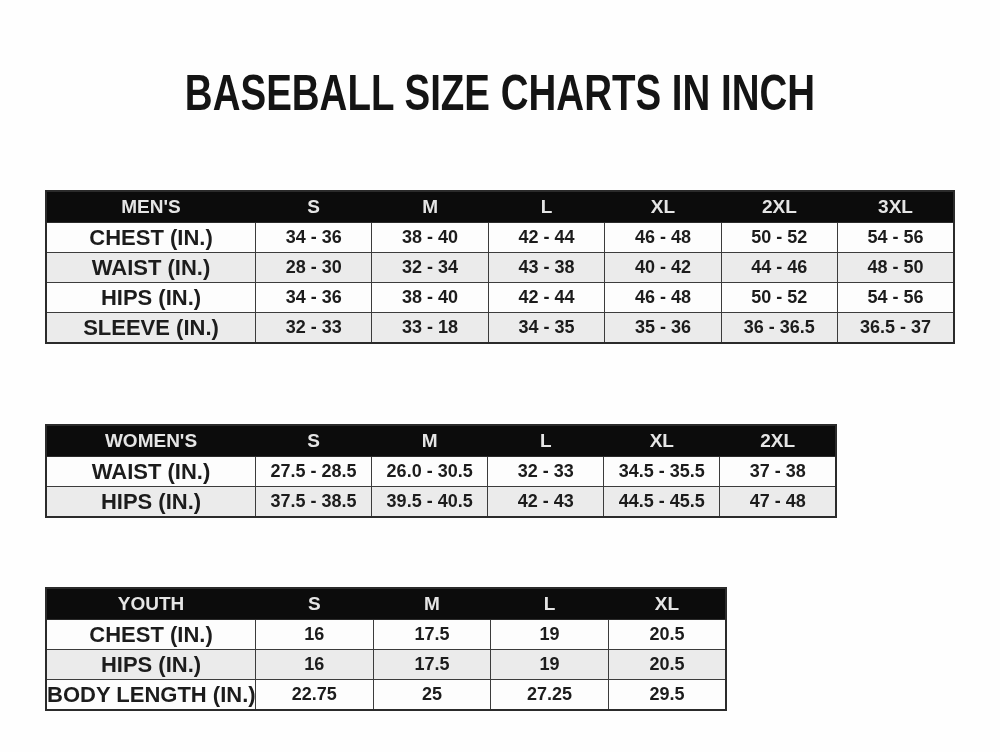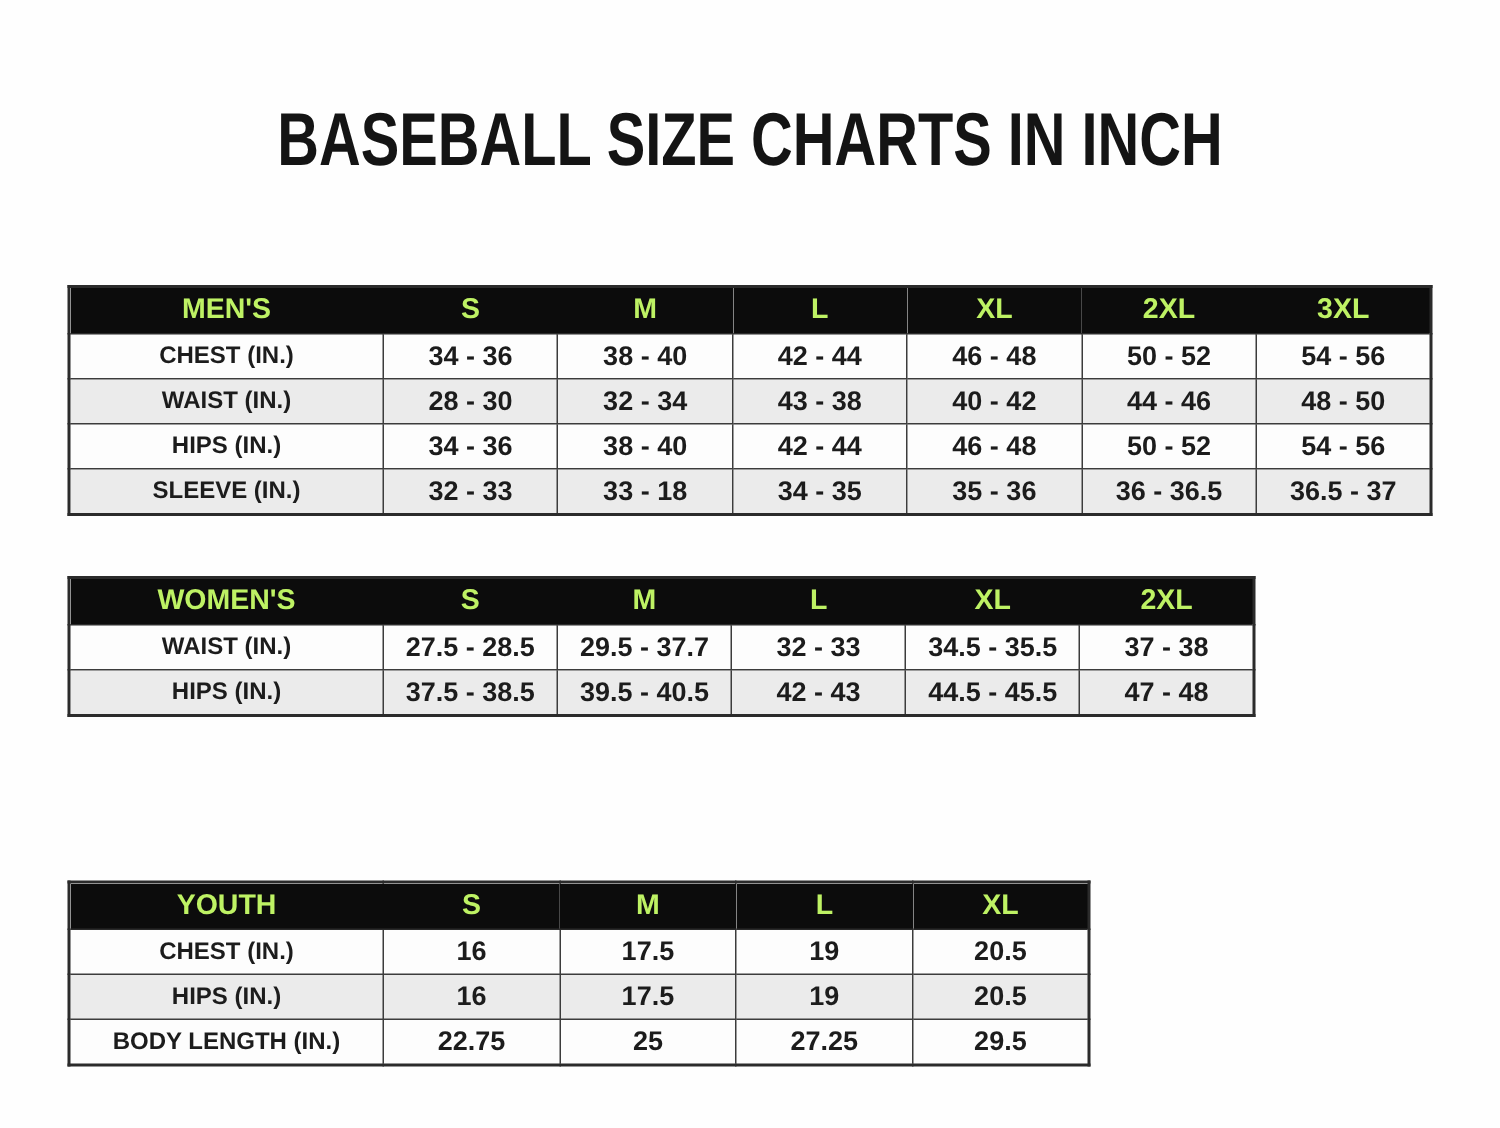--- a/index.html
+++ b/index.html
@@ -31,49 +31,49 @@
   }
   table.size-table {
     position: absolute;
     left: 45px;
     border-collapse: collapse;
     table-layout: fixed;
     border: 2px solid #2b2b2b;
     background: #fdfdfd;
   }
   #table-mens   { top: 190px; width: 910px; }
-  #table-womens { top: 384px; width: 792px; padding-left: 36px; }
+  #table-womens { top: 424px; width: 792px; padding-left: 36px; }
   #table-youth  { top: 587px; width: 682px; }
 
   .size-table th, .size-table td {
     border: 1.5px solid #3c3c3c;
     padding: 0;
     text-align: center;
     vertical-align: middle;
     font-weight: 700;
     white-space: nowrap;
     overflow: hidden;
   }
   .size-table thead th {
     background: #0c0c0c;
-    color: #bef264;
+    color: #e5e5e5;
     height: 30px;
     font-size: 19px;
     border-color: #0c0c0c;
     border-bottom-color: #2b2b2b;
   }
   .size-table tbody td {
     height: 29px;
     font-size: 18px;
     color: #1c1c1c;
   }
   .size-table tbody tr:nth-child(odd)  { background: #fdfdfd; }
   .size-table tbody tr:nth-child(even) { background: #ebebeb; }
   .size-table .label-col { width: 208px; }
-  .size-table tbody td.label-col { font-size: 16px; }
+  .size-table tbody td.label-col { font-size: 22px; }
 </style>
 </head>
 <body>
 
 <div id="canvas">
 
   <div class="page-title">BASEBALL SIZE CHARTS IN INCH</div>
 
   <table id="table-mens" class="size-table">
     <thead>
@@ -135,21 +135,21 @@
           <th>M</th>
           <th>L</th>
           <th>XL</th>
           <th>2XL</th>
         </tr>
       </thead>
     <tbody>
         <tr>
           <td class="label-col">WAIST (IN.)</td>
           <td>27.5 - 28.5</td>
-          <td>29.5 - 37.7</td>
+          <td>26.0 - 30.5</td>
           <td>32 - 33</td>
           <td>34.5 - 35.5</td>
           <td>37 - 38</td>
         </tr>
         <tr>
           <td class="label-col">HIPS (IN.)</td>
           <td>37.5 - 38.5</td>
           <td>39.5 - 40.5</td>
           <td>42 - 43</td>
           <td>44.5 - 45.5</td>

